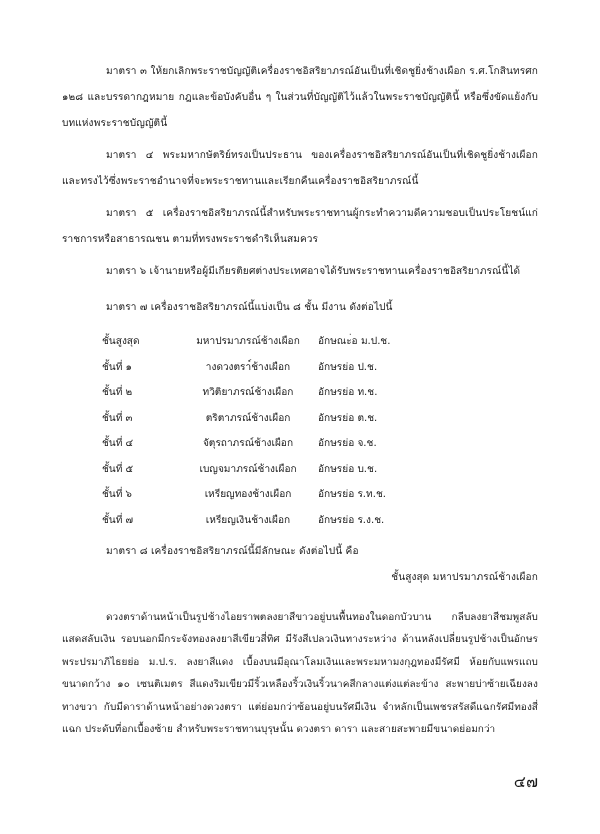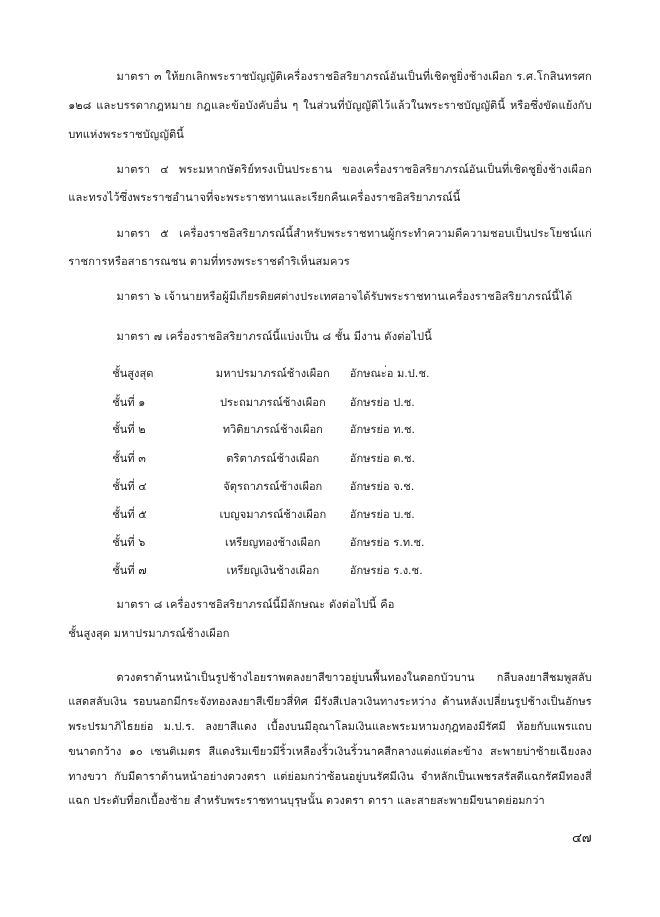--- a/index.html
+++ b/index.html
@@ -61,41 +61,41 @@
     width: 140px;
     text-align: center;
   }
   .rank-row .col-abbr {
     display: inline-block;
   }
 
   .center-line {
     font-size: 10.1px;
     line-height: 26px;
-    text-align: left;
+    text-align: right;
     letter-spacing: 0.1px;
   }
 
   .desc {
     font-size: 10px;
     line-height: 22.4px;
     text-align: justify;
     text-justify: inter-word;
     letter-spacing: 0.05px;
   }
   .desc .ind {
     display: inline-block;
     width: 44px;
   }
 
   .page-number {
     position: absolute;
     right: 62px;
-    bottom: 64px;
-    font-size: 12px;
+    bottom: 40px;
+    font-size: 16px;
     color: #1a1a1a;
   }
 </style>
 </head>
 <body>
 
 <div class="page">
   <div class="doc-body">
 
     <p class="para"><span class="ind"></span><span>มาตรา ๓  ให้ยกเลิกพระราชบัญญัติเครื่องราชอิสริยาภรณ์อันเป็นที่เชิดชูยิ่งช้างเผือก  ร.ศ.โกสินทรศก ๑๒๘  และบรรดากฎหมาย  กฎและข้อบังคับอื่น ๆ ในส่วนที่บัญญัติไว้แล้วในพระราชบัญญัตินี้ หรือซึ่งขัดแย้งกับบทแห่งพระราชบัญญัตินี้</span></p>
@@ -114,21 +114,21 @@
 
     <div class="spacer-10"></div>
 
     <p class="para"><span class="ind"></span><span>มาตรา ๗  เครื่องราชอิสริยาภรณ์นี้แบ่งเป็น ๘ ชั้น  มีงาน  ดังต่อไปนี้</span></p>
 
     <div class="rank-list">
       <div class="rank-row">
         <span class="col-rank">ชั้นสูงสุด</span><span class="col-name">มหาปรมาภรณ์ช้างเผือก</span><span class="col-abbr">อักษณะ่อ ม.ป.ช.</span>
       </div>
       <div class="rank-row">
-        <span class="col-rank">ชั้นที่ ๑</span><span class="col-name">ประถมาภรณ์ช้างเผือก</span><span class="col-abbr">อักษรย่อ ป.ช.</span>
+        <span class="col-rank">ชั้นที่ ๑</span><span class="col-name">างดวงตรา์ช้างเผือก</span><span class="col-abbr">อักษรย่อ ป.ช.</span>
       </div>
       <div class="rank-row">
         <span class="col-rank">ชั้นที่ ๒</span><span class="col-name">ทวิติยาภรณ์ช้างเผือก</span><span class="col-abbr">อักษรย่อ ท.ช.</span>
       </div>
       <div class="rank-row">
         <span class="col-rank">ชั้นที่ ๓</span><span class="col-name">ตริตาภรณ์ช้างเผือก</span><span class="col-abbr">อักษรย่อ ต.ช.</span>
       </div>
       <div class="rank-row">
         <span class="col-rank">ชั้นที่ ๔</span><span class="col-name">จัตุรถาภรณ์ช้างเผือก</span><span class="col-abbr">อักษรย่อ จ.ช.</span>
       </div>

